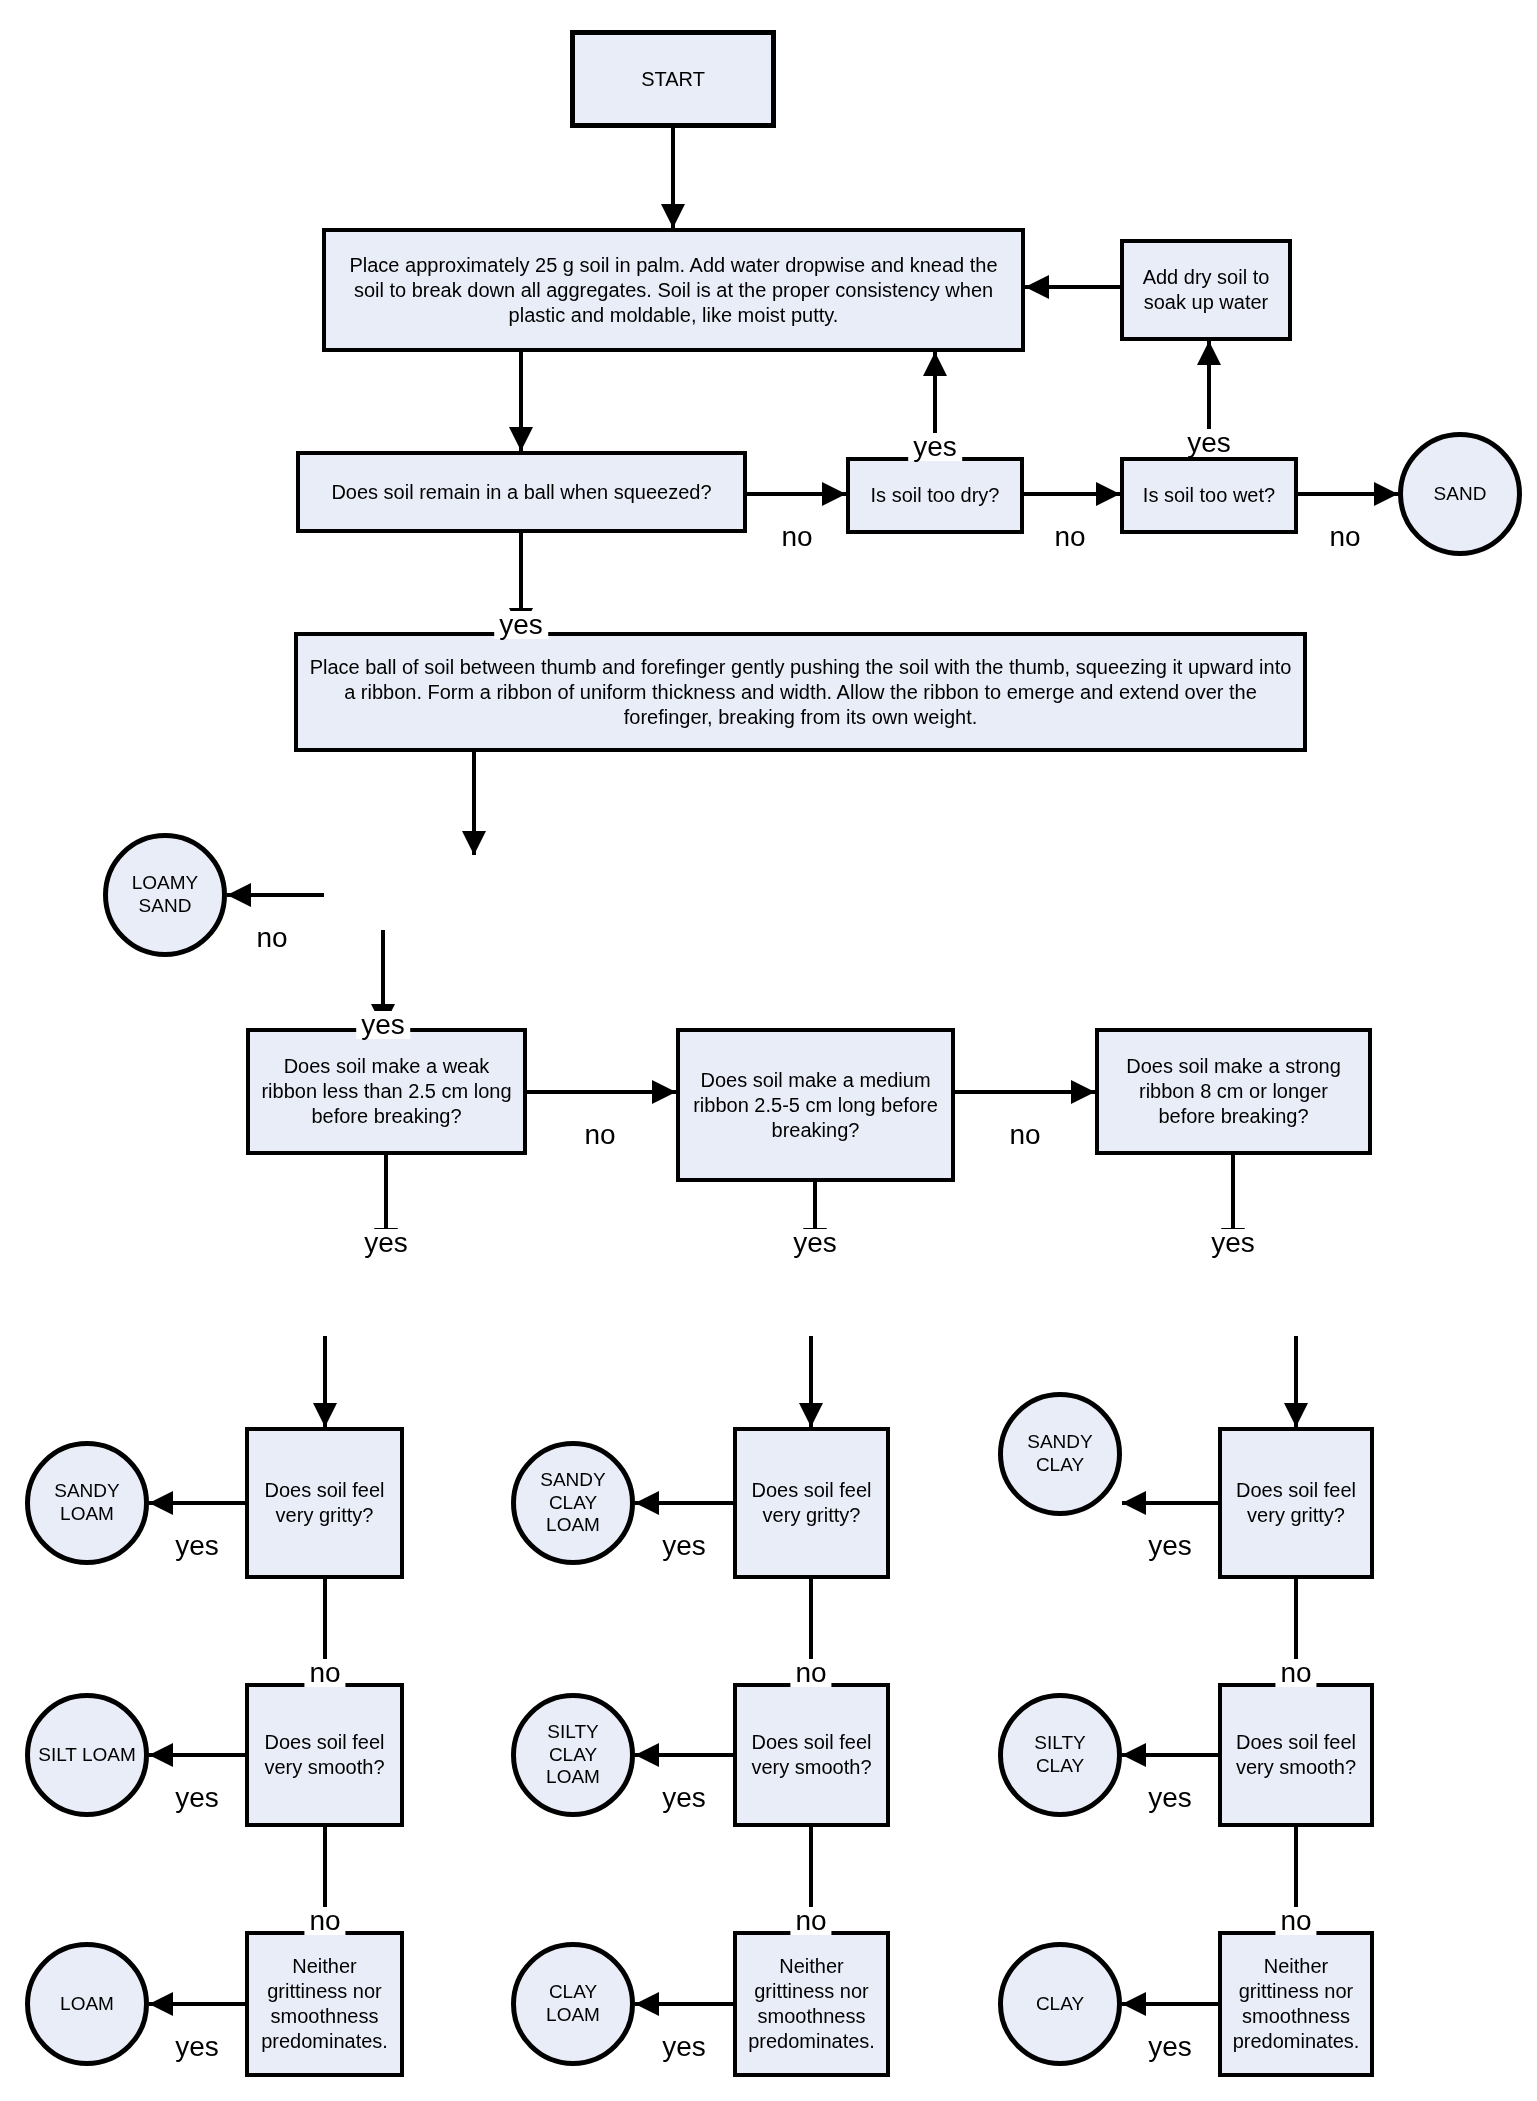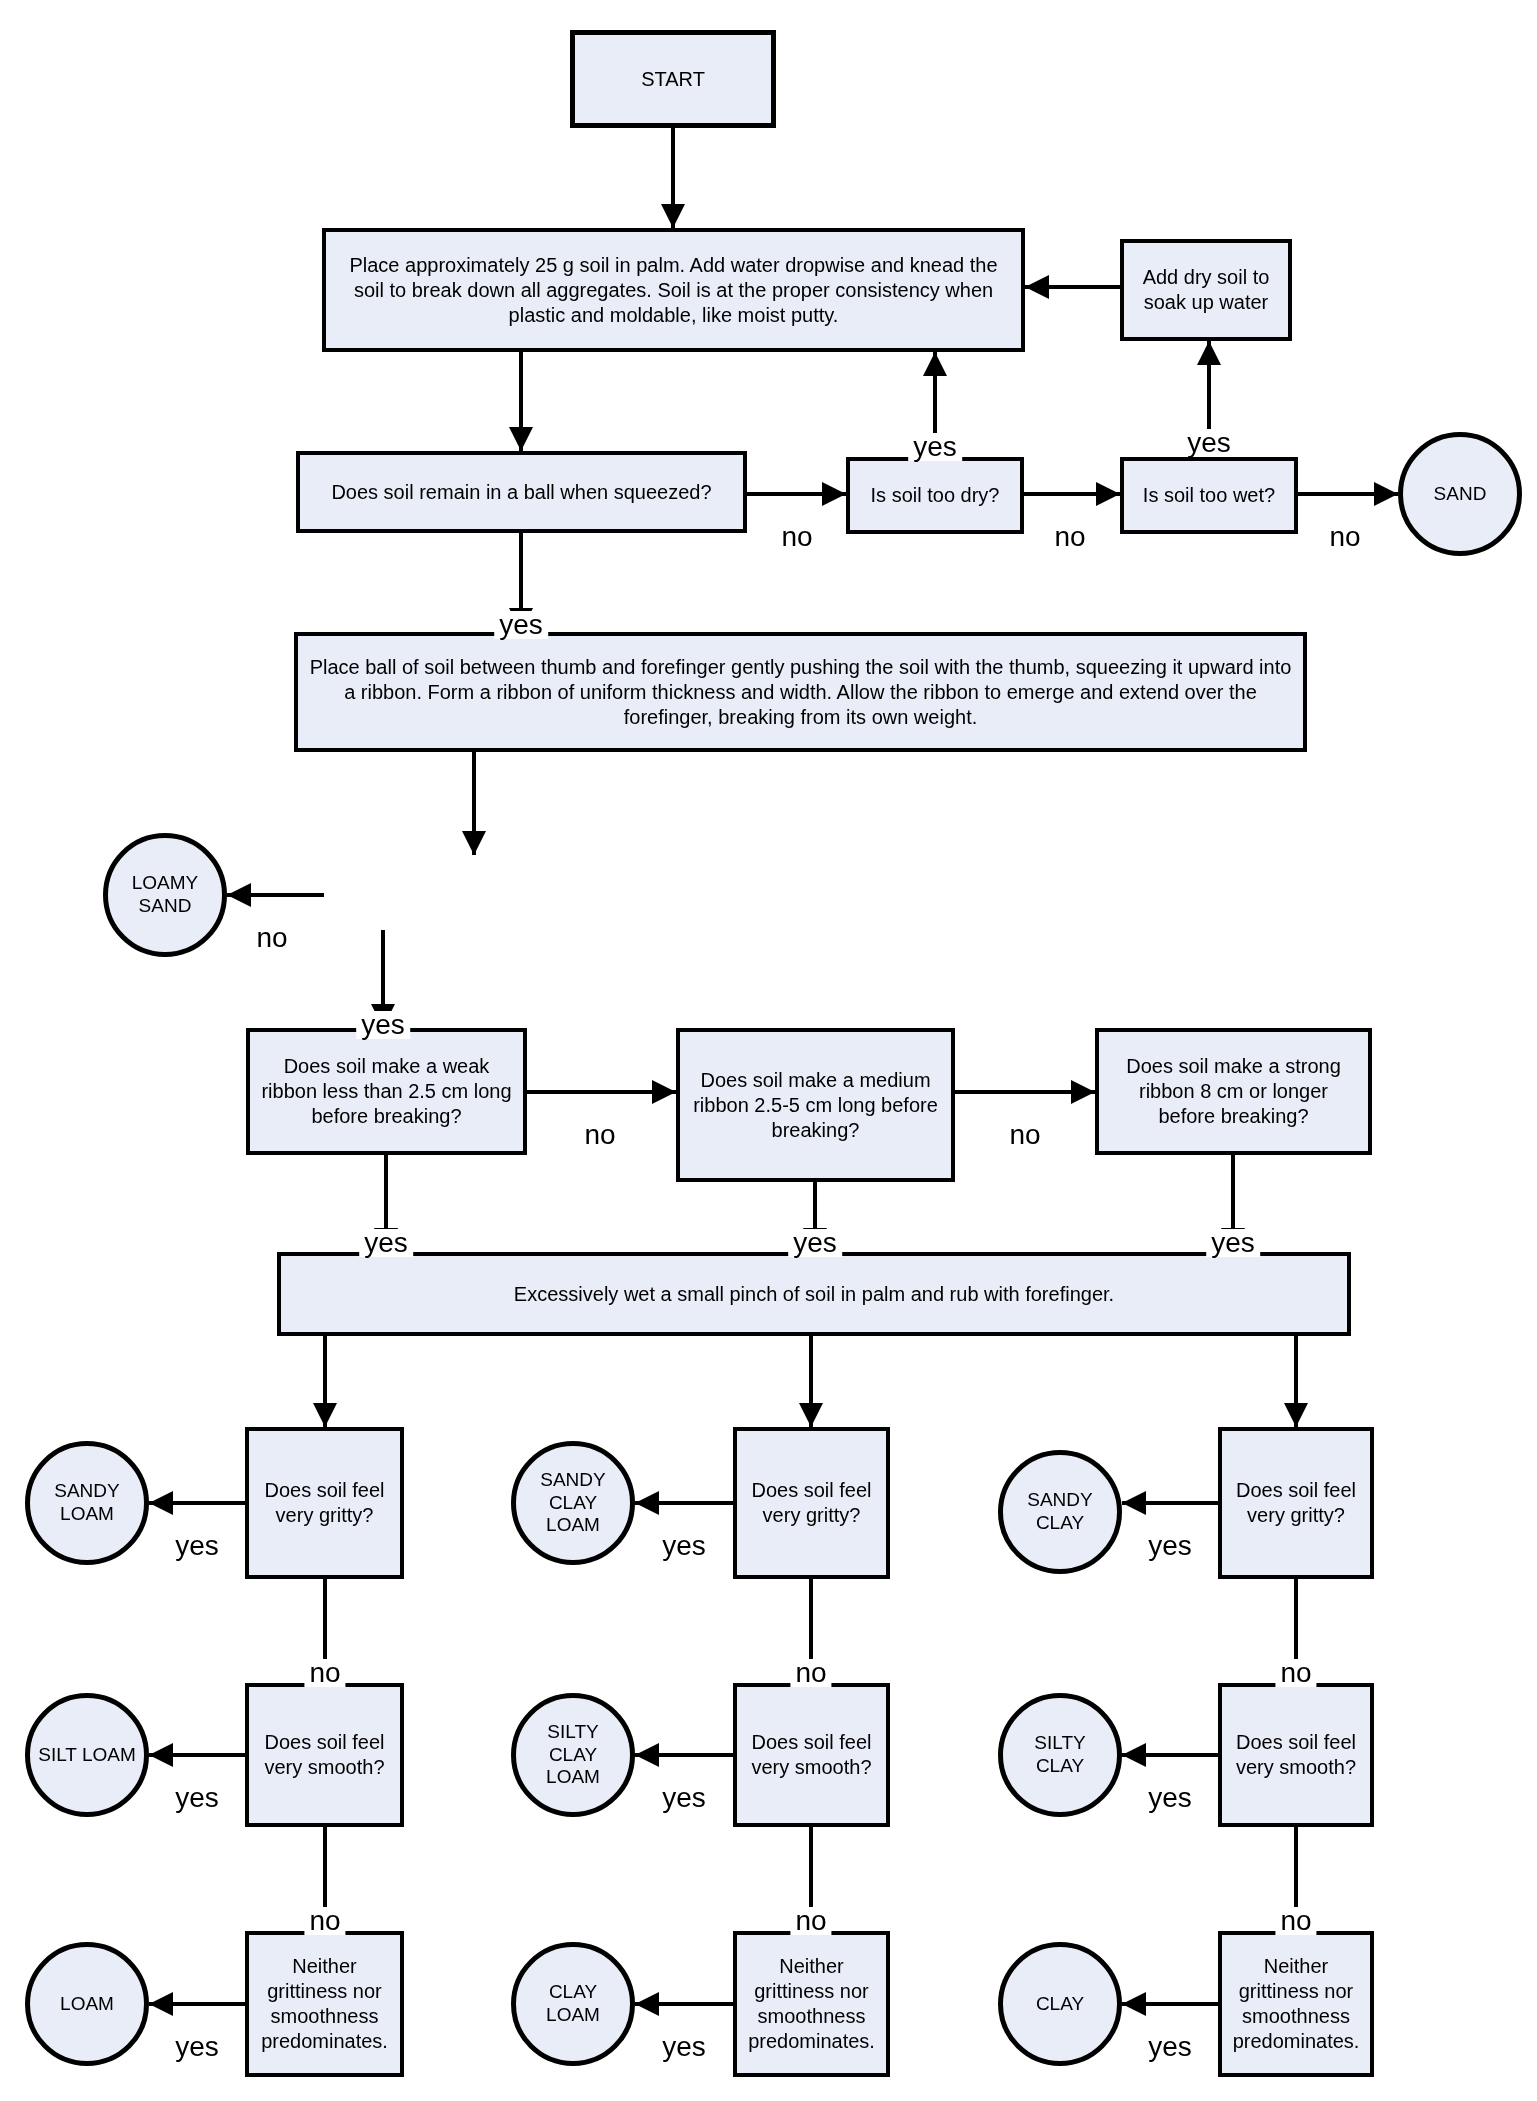--- a/index.html
+++ b/index.html
@@ -81,39 +81,38 @@
   <div class="node" style="left:570px;top:30px;width:206px;height:98px;border-width:5px">START</div>
   <div class="node" style="left:322px;top:228px;width:703px;height:124px">Place approximately 25 g soil in palm. Add water dropwise and knead the soil to break down all aggregates. Soil is at the proper consistency when plastic and moldable, like moist putty.</div>
   <div class="node" style="left:296px;top:451px;width:451px;height:82px">Does soil remain in a ball when squeezed?</div>
   <div class="node" style="left:1120px;top:239px;width:172px;height:102px">Add dry soil to soak up water</div>
   <div class="node" style="left:846px;top:457px;width:178px;height:77px">Is soil too dry?</div>
   <div class="node" style="left:1120px;top:457px;width:178px;height:77px">Is soil too wet?</div>
   <div class="node" style="left:294px;top:632px;width:1013px;height:120px">Place ball of soil between thumb and forefinger gently pushing the soil with the thumb, squeezing it upward into a ribbon. Form a ribbon of uniform thickness and width. Allow the ribbon to emerge and extend over the forefinger, breaking from its own weight.</div>
   <div class="node" style="left:246px;top:1028px;width:281px;height:127px">Does soil make a weak ribbon less than 2.5 cm long before breaking?</div>
   <div class="node" style="left:676px;top:1028px;width:279px;height:154px">Does soil make a medium ribbon 2.5-5 cm long before breaking?</div>
   <div class="node" style="left:1095px;top:1028px;width:277px;height:127px">Does soil make a strong ribbon 8 cm or longer before breaking?</div>
-  <div class="node" style="left:277px;top:1252px;width:1074px;height:84px">Excessively wet a small pinch of soil in palm and rub with forefinger.</div>
 
   <div class="node" style="left:245px;top:1427px;width:159px;height:152px">Does soil feel very gritty?</div>
   <div class="node" style="left:733px;top:1427px;width:157px;height:152px">Does soil feel very gritty?</div>
   <div class="node" style="left:1218px;top:1427px;width:156px;height:152px">Does soil feel very gritty?</div>
 
   <div class="node" style="left:245px;top:1683px;width:159px;height:144px">Does soil feel very smooth?</div>
   <div class="node" style="left:733px;top:1683px;width:157px;height:144px">Does soil feel very smooth?</div>
   <div class="node" style="left:1218px;top:1683px;width:156px;height:144px">Does soil feel very smooth?</div>
 
   <div class="node" style="left:245px;top:1931px;width:159px;height:146px;padding:4px 6px">Neither grittiness nor smoothness predominates.</div>
   <div class="node" style="left:733px;top:1931px;width:157px;height:146px;padding:4px 6px">Neither grittiness nor smoothness predominates.</div>
   <div class="node" style="left:1218px;top:1931px;width:156px;height:146px;padding:4px 6px">Neither grittiness nor smoothness predominates.</div>
 
   <div class="circle" style="left:1398px;top:432px">SAND</div>
   <div class="circle" style="left:103px;top:833px">LOAMY SAND</div>
   <div class="circle" style="left:25px;top:1441px">SANDY LOAM</div>
   <div class="circle" style="left:511px;top:1441px">SANDY CLAY LOAM</div>
-  <div class="circle" style="left:998px;top:1450px">SANDY CLAY</div>
+  <div class="circle" style="left:998px;top:1392px">SANDY CLAY</div>
   <div class="circle" style="left:25px;top:1693px">SILT LOAM</div>
   <div class="circle" style="left:511px;top:1693px">SILTY CLAY LOAM</div>
   <div class="circle" style="left:998px;top:1693px">SILTY CLAY</div>
   <div class="circle" style="left:25px;top:1942px">LOAM</div>
   <div class="circle" style="left:511px;top:1942px">CLAY LOAM</div>
   <div class="circle" style="left:998px;top:1942px">CLAY</div>
 
   <span class="lbl" style="left:521px;top:582px">yes</span>
   <span class="lbl" style="left:935px;top:404px">yes</span>
   <span class="lbl" style="left:1209px;top:400px">yes</span>

